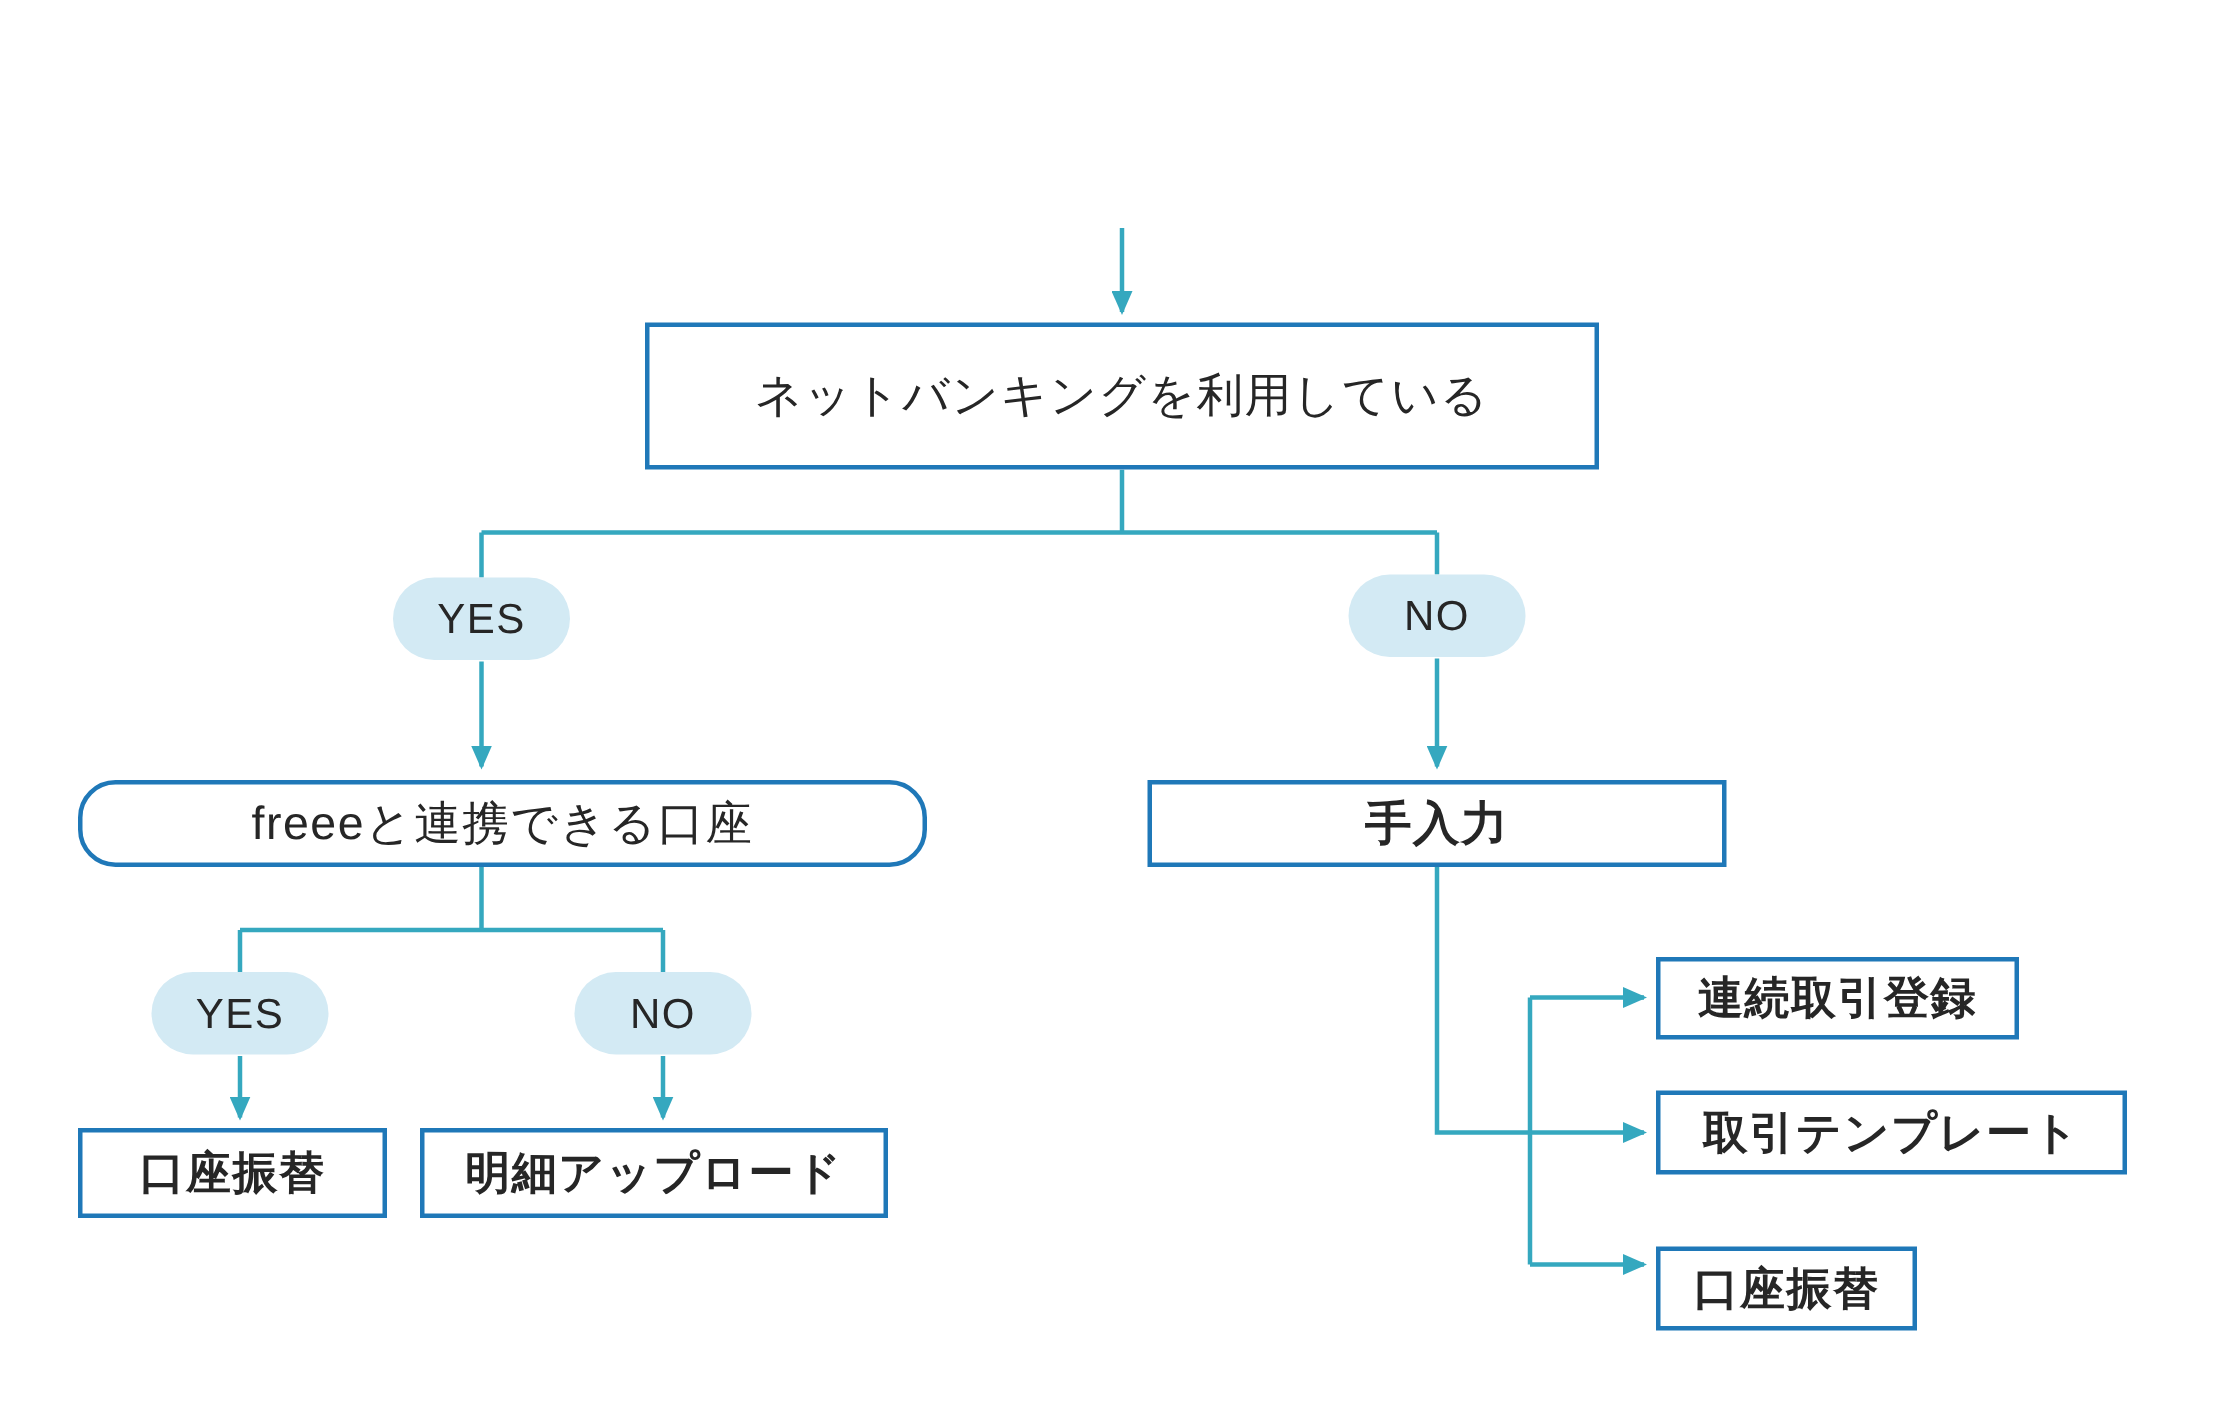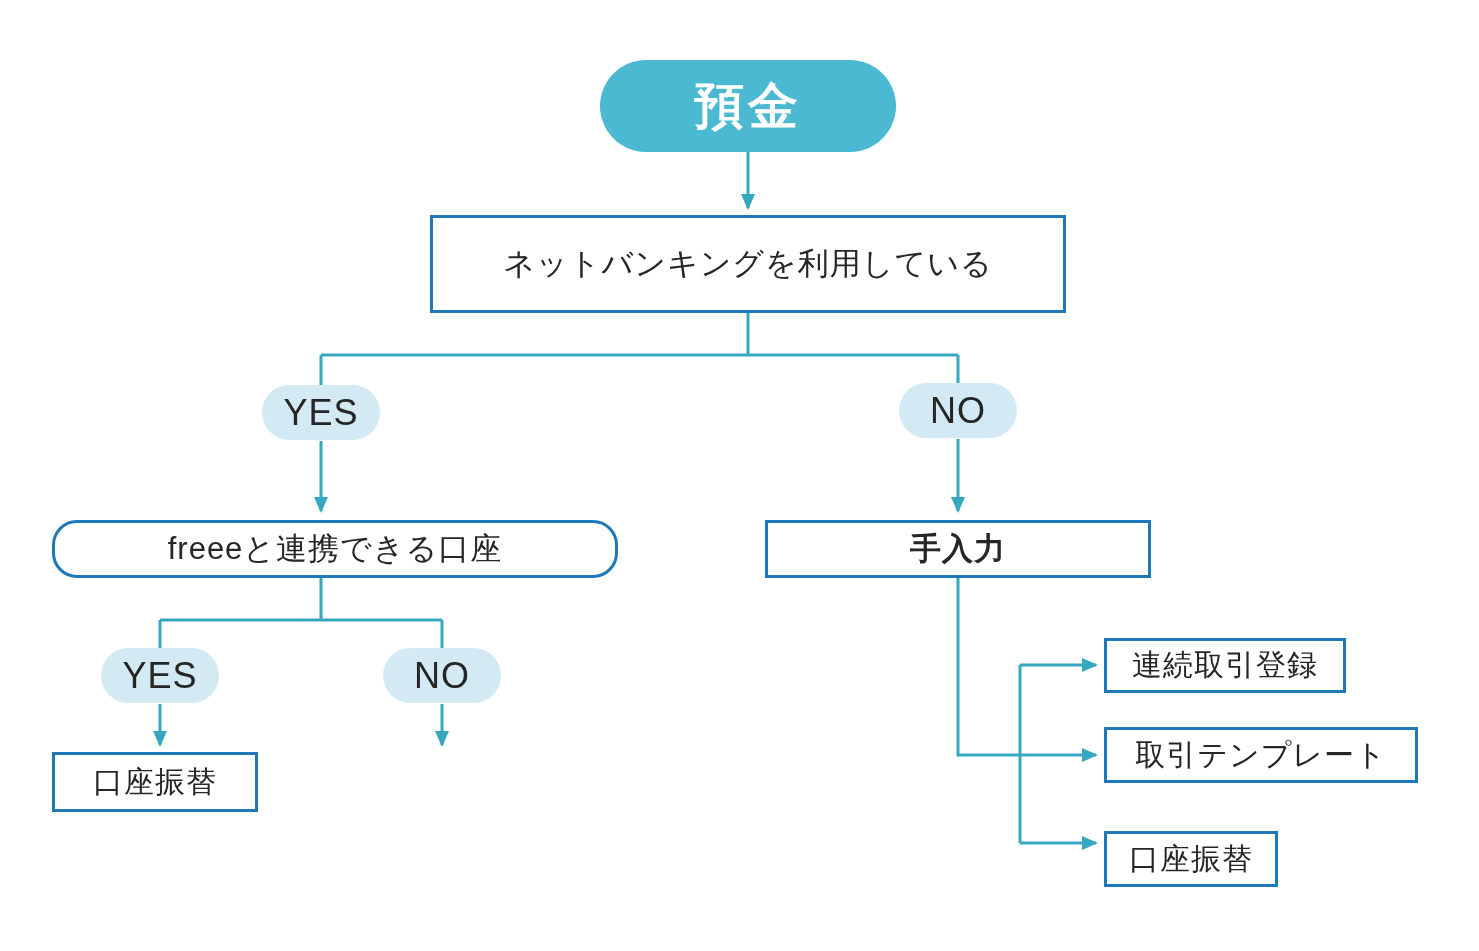--- a/index.html
+++ b/index.html
@@ -11,24 +11,24 @@
   }
   html,body{margin:0;padding:0;background:#ffffff;}
   body{font-family:"Liberation Sans","DejaVu Sans",sans-serif;color:var(--text);}
   .canvas{position:relative;width:1479px;height:951px;background:#ffffff;overflow:hidden;}
   .connectors{position:absolute;left:0;top:0;}
   .connectors path{stroke:var(--line,#35a8bf);stroke-width:3;fill:none;}
   .connectors marker path{fill:var(--line,#35a8bf);stroke:none;}
   .node{position:absolute;display:flex;align-items:center;justify-content:center;
         box-sizing:border-box;text-align:center;color:var(--text);}
   .box{background:#ffffff;border:3px solid var(--border,#1f78b8);font-size:31px;letter-spacing:1px;}
-  .box.bold{font-weight:normal;font-size:30px;}
+  .box.bold{font-weight:bold;font-size:30px;}
   .pill-root{background:var(--accent,#4cb9d3);border-radius:46px;color:#ffffff;
              font-weight:bold;font-size:50px;letter-spacing:4px;}
-  .pill-yn{background:var(--badge,#d3eaf4);border-radius:28px;font-size:36px;letter-spacing:1px;}
+  .pill-yn{background:var(--badge,#d3eaf4);border-radius:28px;font-size:28px;letter-spacing:1px;}
 </style>
 </head>
 <body>
 
 <div class="canvas">
 
   <svg class="connectors" width="1479" height="951" viewBox="0 0 1479 951" aria-hidden="true">
     <defs>
       <marker id="arrow" markerUnits="userSpaceOnUse" markerWidth="16" markerHeight="14" refX="14" refY="7" orient="auto">
         <path d="M0,0 L16,7 L0,14 Z"></path>
@@ -40,23 +40,20 @@
     <path d="M321 578 V620 M160 620 H442 M160 620 V648 M442 620 V648"></path>
     <path d="M160 704 V745" marker-end="url(#arrow)"></path>
     <path d="M442 704 V745" marker-end="url(#arrow)"></path>
     <path d="M958 439 V511" marker-end="url(#arrow)"></path>
     <path d="M958 578 V755 H1020 M1020 665 V843"></path>
     <path d="M1020 665 H1096" marker-end="url(#arrow)"></path>
     <path d="M1020 755 H1096" marker-end="url(#arrow)"></path>
     <path d="M1020 843 H1096" marker-end="url(#arrow)"></path>
   </svg>
 
-  <div class="node pill-root" style="left:600px;top:60px;width:296px;height:92px;">
-    <span>預金</span>
-  </div>
 
   <div class="node box" style="left:430px;top:215px;width:636px;height:98px;">
     <span>ネットバンキングを利用している</span>
   </div>
 
   <div class="node pill-yn" style="left:262px;top:385px;width:118px;height:55px;">
     <span>YES</span>
   </div>
 
   <div class="node pill-yn" style="left:899px;top:383px;width:118px;height:55px;">
@@ -76,20 +73,23 @@
   </div>
 
   <div class="node pill-yn" style="left:383px;top:648px;width:118px;height:55px;">
     <span>NO</span>
   </div>
 
   <div class="node box bold" style="left:52px;top:752px;width:206px;height:60px;">
     <span>口座振替</span>
   </div>
 
+  <div class="node box bold" style="left:280px;top:752px;width:312px;height:60px;">
+    <span>明細アップロード</span>
+  </div>
 
   <div class="node box bold" style="left:1104px;top:638px;width:242px;height:55px;">
     <span>連続取引登録</span>
   </div>
 
   <div class="node box bold" style="left:1104px;top:727px;width:314px;height:56px;">
     <span>取引テンプレート</span>
   </div>
 
   <div class="node box bold" style="left:1104px;top:815px;width:174px;height:56px;margin-top:16px;">

